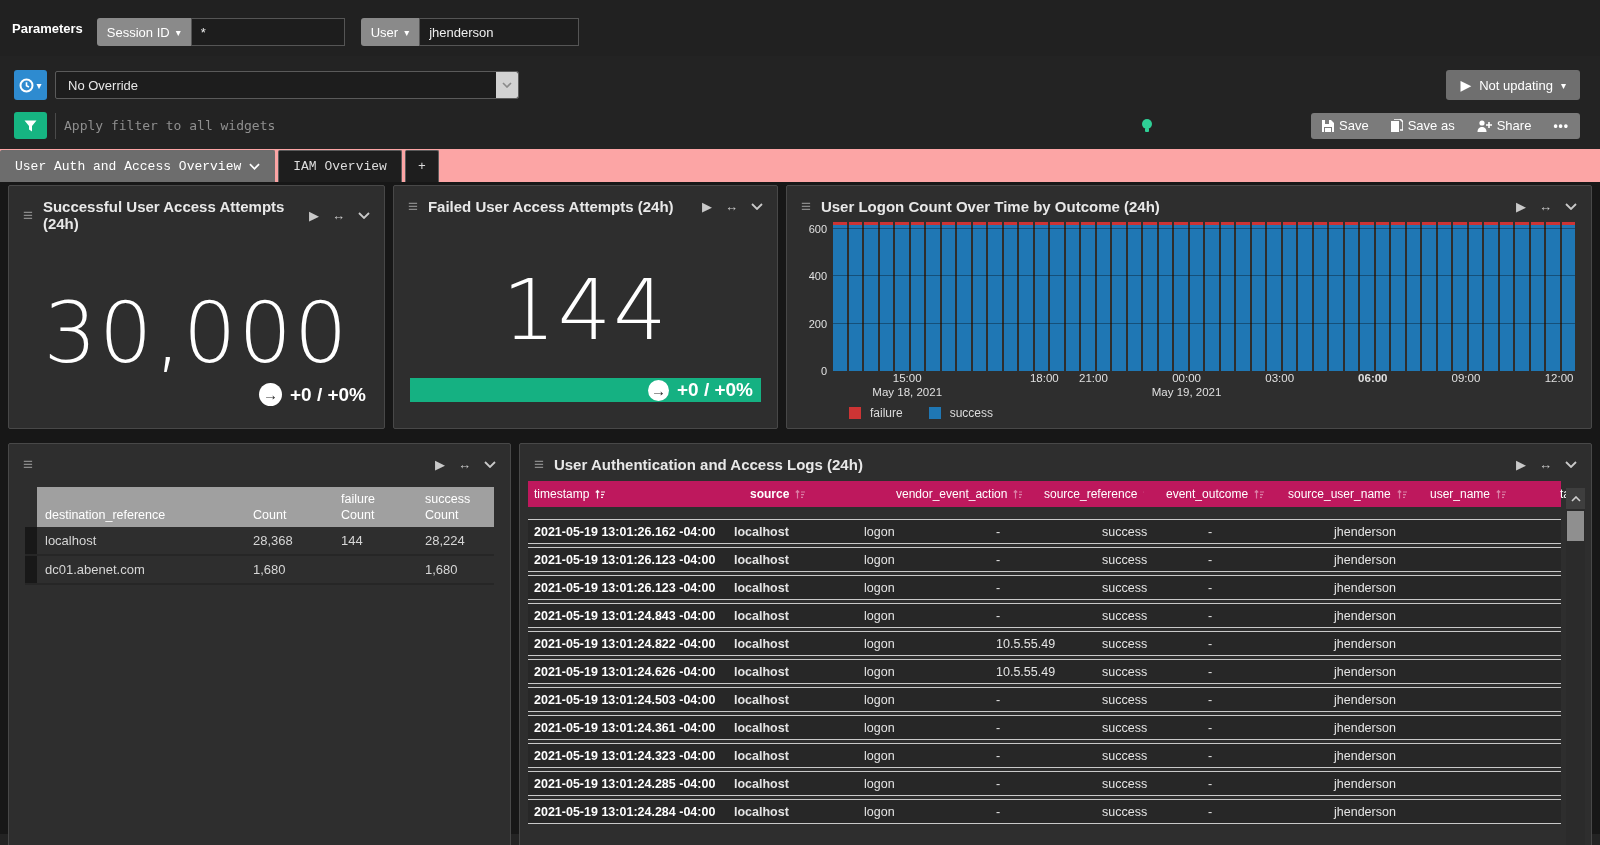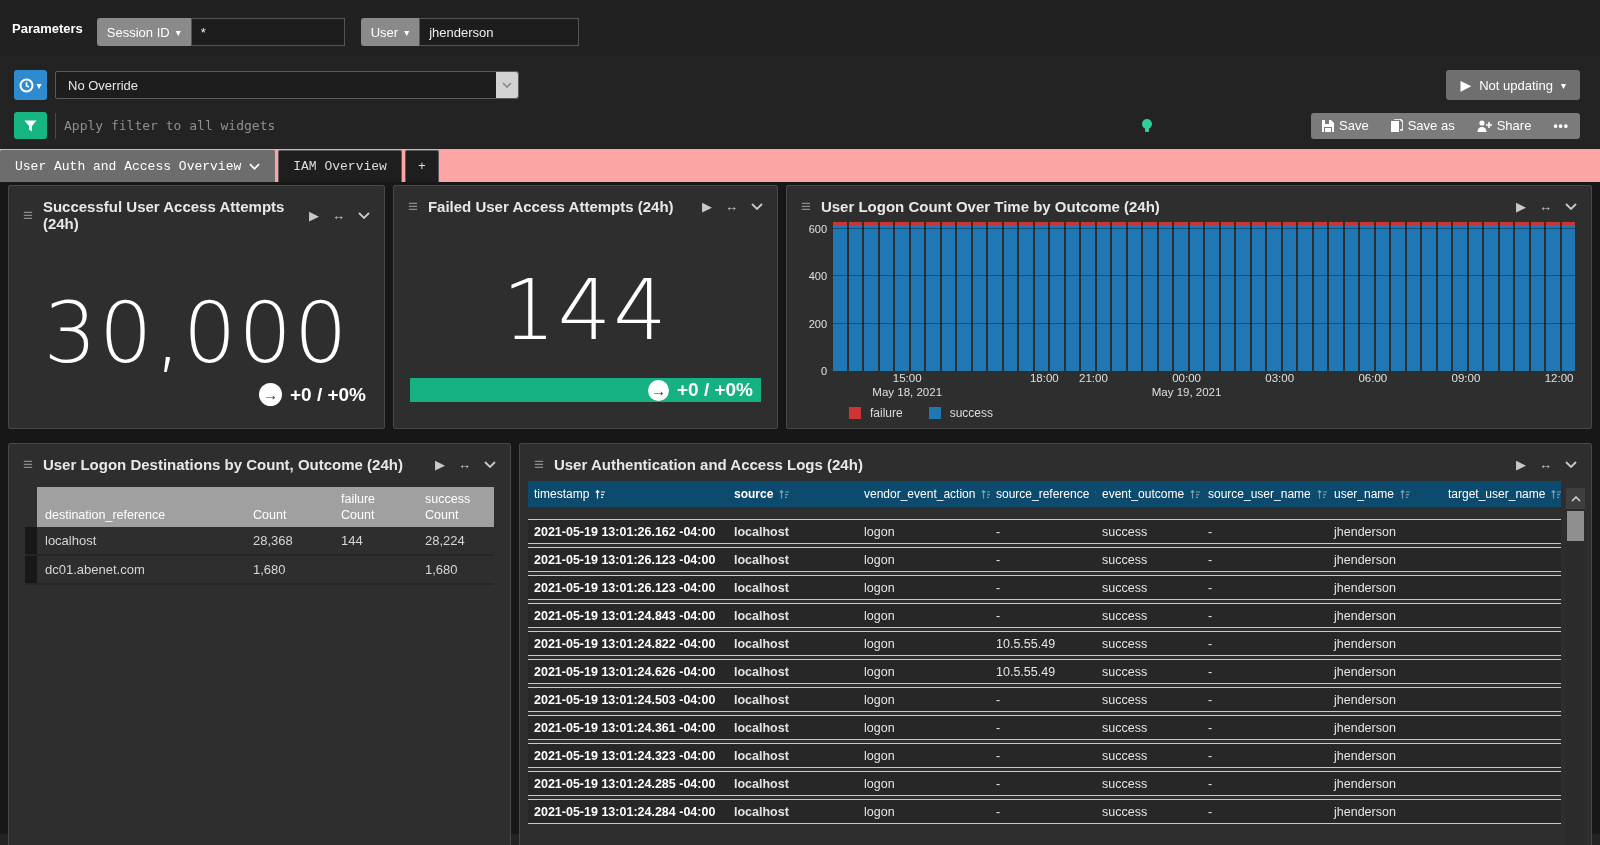--- a/index.html
+++ b/index.html
@@ -95,21 +95,21 @@
   .dest-table th { background:#a0a0a0; color:#fff; font-weight:normal; text-align:left; padding:3px 8px; }
   .dest-table th.blank { background:transparent; padding:0; }
   .dest-table td { color:#d6d6d6; padding:6px 8px; font-size:13px; }
   .dest-table tbody tr { border-bottom:2px solid #262626; cursor:pointer; }
   .dest-table td.handle { background:#181818; padding:0; width:12px; }
   .h-top th { padding-top:5px; padding-bottom:1px; }
   .h-bot th { padding-top:1px; padding-bottom:5px; }
 
   
   .logs-body { position:relative; flex:1; padding:2px 30px 0 8px; }
-  .log-cols { display:flex; background:#0c4a6e; color:#fff; font-size:12px; height:26px; align-items:center; }
+  .log-cols { display:flex; background:#be185d; color:#fff; font-size:12px; height:26px; align-items:center;gap:16px; }
   .log-col { display:flex; align-items:center; gap:6px; padding:0 6px; overflow:hidden; white-space:nowrap; cursor:pointer; }
   .sort-ic { opacity:0.45; flex:0 0 auto; }
   .sort-ic.strong { opacity:0.95; }
   .log-rows { margin-top:12px; height:318px; overflow:hidden; }
   .log-row { display:flex; align-items:center; height:25px; background:#272727;
              border-top:1px solid #c9c9c9; border-bottom:1px solid #c9c9c9; margin-bottom:3px;
              font-size:12.5px; color:#e4e4e4; cursor:pointer; }
   .log-row .cell { padding:0 6px; overflow:hidden; white-space:nowrap; }
   .log-row .cell.ts { font-weight:bold; color:#fff; }
   .c0{width:200px;flex:0 0 auto;} .c1{width:130px;flex:0 0 auto;font-weight:bold;} .c2{width:132px;flex:0 0 auto;}
@@ -373,21 +373,21 @@
                   <div class="gridline" style="bottom: 93.75%;"></div>
                 </div>
             </div>
           </div>
           <div class="xticks" id="xticks">
               <span class="xtick" style="left: 10%;">15:00</span>
               <span class="xtick" style="left: 22.55%; margin-left: 44px;">18:00</span>
               <span class="xtick" style="left: 35.1%;">21:00</span>
               <span class="xtick" style="left: 47.65%;">00:00</span>
               <span class="xtick" style="left: 60.2%;">03:00</span>
-              <span class="xtick" style="left: 72.75%;">06:00</span>
+              <span class="xtick" style="left: 72.75%; font-weight: bold;">06:00</span>
               <span class="xtick" style="left: 85.3%;">09:00</span>
               <span class="xtick" style="left: 97.85%;">12:00</span>
             </div>
           <div class="xdates" id="xdates">
               <span class="xdate" style="left: 10%;">May 18, 2021</span>
               <span class="xdate" style="left: 47.65%;">May 19, 2021</span>
             </div>
           <div class="legend" id="legend">
               <span class="leg-item">
                 <span class="swatch" style="background: rgb(205, 52, 52);"></span>
@@ -400,21 +400,20 @@
             </div>
         </div>
       </div>
     </div>
 
     <div class="w-row w-row2">
 
       <div class="widget" style="flex:0 0 503px">
         <div class="w-head">
           <span class="burger">≡</span>
-          <span class="w-title">User Logon Destinations by Count, Outcome (24h)</span>
           <span class="w-icons">
             <span class="ico">▶</span>
             <span class="ico">↔</span>
             <span class="ico">
                 <svg width="12" height="7" viewBox="0 0 12 7">
                   <polyline points="1,1 6,6 11,1" fill="none" stroke="#c9c9c9" stroke-width="1.8"></polyline>
                 </svg>
               </span>
           </span>
         </div>

